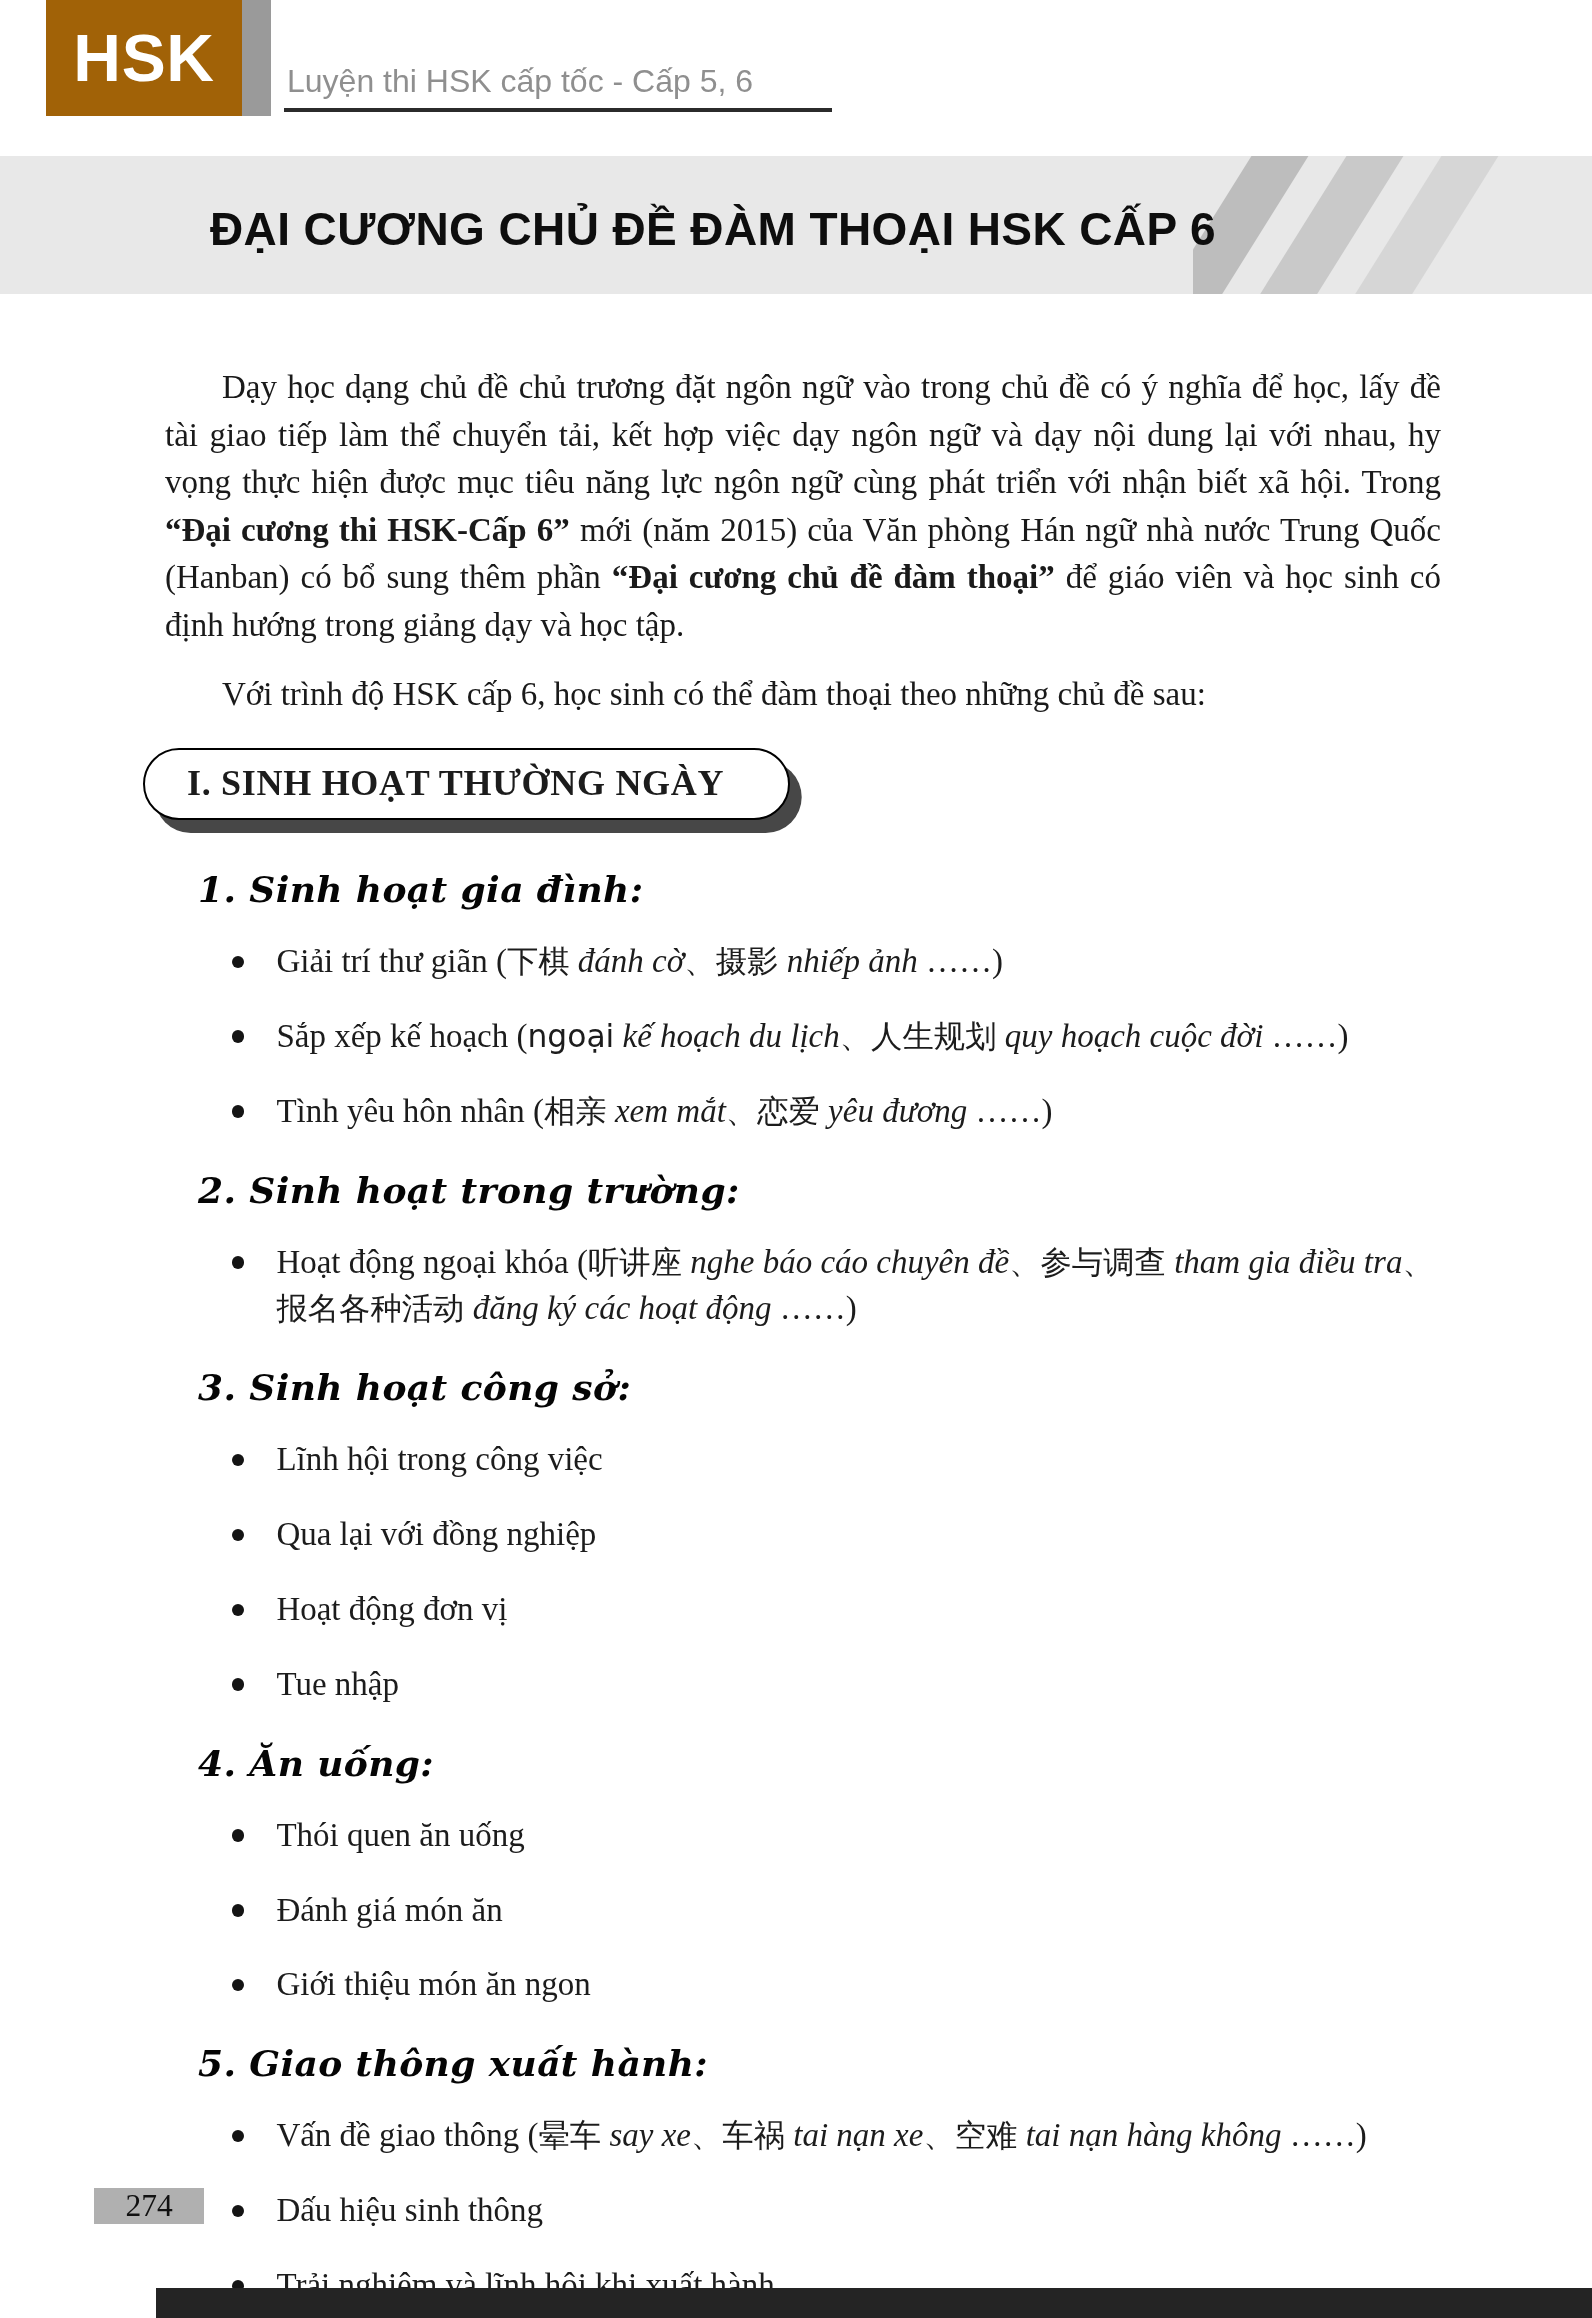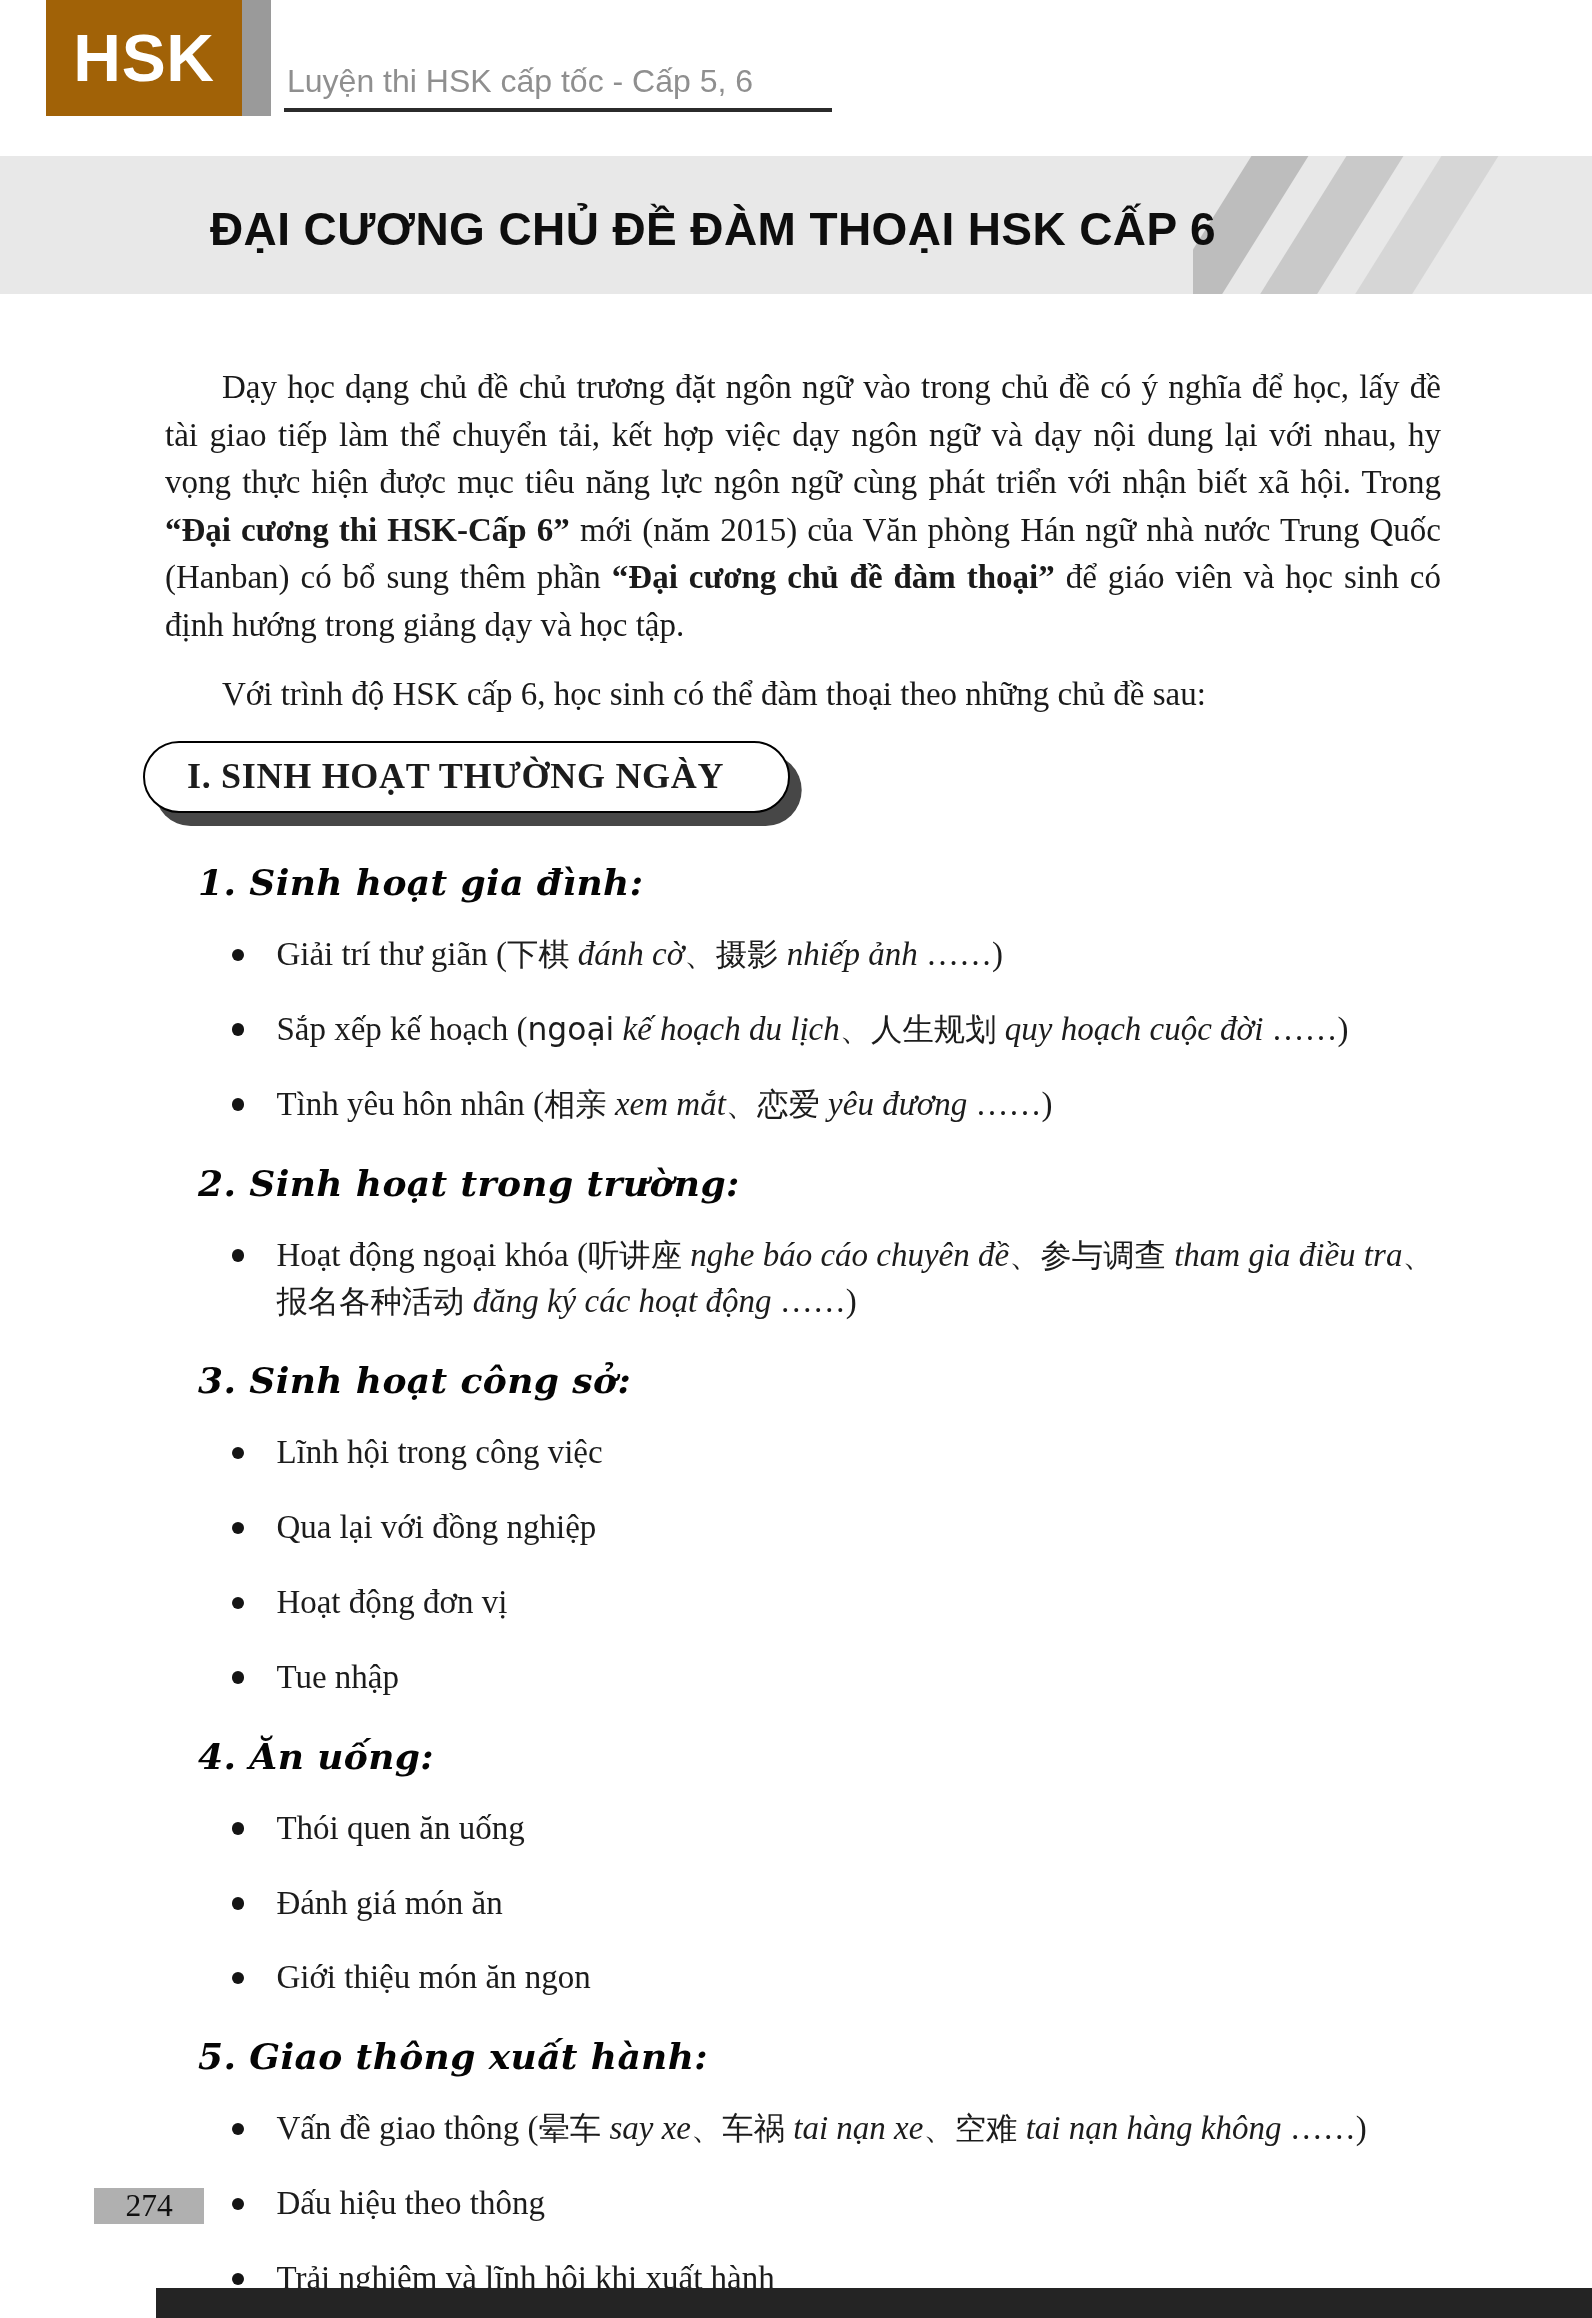--- a/index.html
+++ b/index.html
@@ -61,21 +61,21 @@
   
   .content{
     position:absolute;left:165px;top:364px;width:1276px;
   }
   .para{
     margin:0 0 22px 0;
     font-size:33px;line-height:1.44;
     text-align:justify;text-indent:57px;
     color:#1a1a1a;
   }
-  .para.last{margin-bottom:22px;}
+  .para.last{margin-bottom:29px;}
   .seg-normal{}
   .seg-bold{font-weight:bold;}
   .seg-italic{font-style:italic;}
   .seg-cjk{font-family:"DejaVu Sans","Liberation Sans",sans-serif;font-size:0.95em;}
 
   
   .section-pill-wrap{margin:20.5px 0 48px -22px;}
   .section-pill{
     display:inline-block;
     background:#ffffff;
@@ -196,21 +196,21 @@
           <span class="bullet"></span>
           <span class="item-text"><span class="seg-normal">Giới thiệu món ăn ngon</span></span>
         </div>
         <div class="group-heading">5. Giao thông xuất hành:</div>
         <div class="list-item">
           <span class="bullet"></span>
           <span class="item-text"><span class="seg-normal">Vấn đề giao thông (</span><span class="seg-cjk">晕车</span><span class="seg-italic"> say xe</span><span class="seg-cjk">、</span><span class="seg-cjk">车祸</span><span class="seg-italic"> tai nạn xe</span><span class="seg-cjk">、</span><span class="seg-cjk">空难</span><span class="seg-italic"> tai nạn hàng không </span><span class="seg-normal">……)</span></span>
         </div>
         <div class="list-item">
           <span class="bullet"></span>
-          <span class="item-text"><span class="seg-normal">Dấu hiệu theo thông</span></span>
+          <span class="item-text"><span class="seg-normal">Dấu hiệu sinh thông</span></span>
         </div>
         <div class="list-item">
           <span class="bullet"></span>
           <span class="item-text"><span class="seg-normal">Trải nghiệm và lĩnh hội khi xuất hành</span></span>
         </div>
       </div>
   </div>
 
   <div class="page-number-box">
     <span>274</span>

